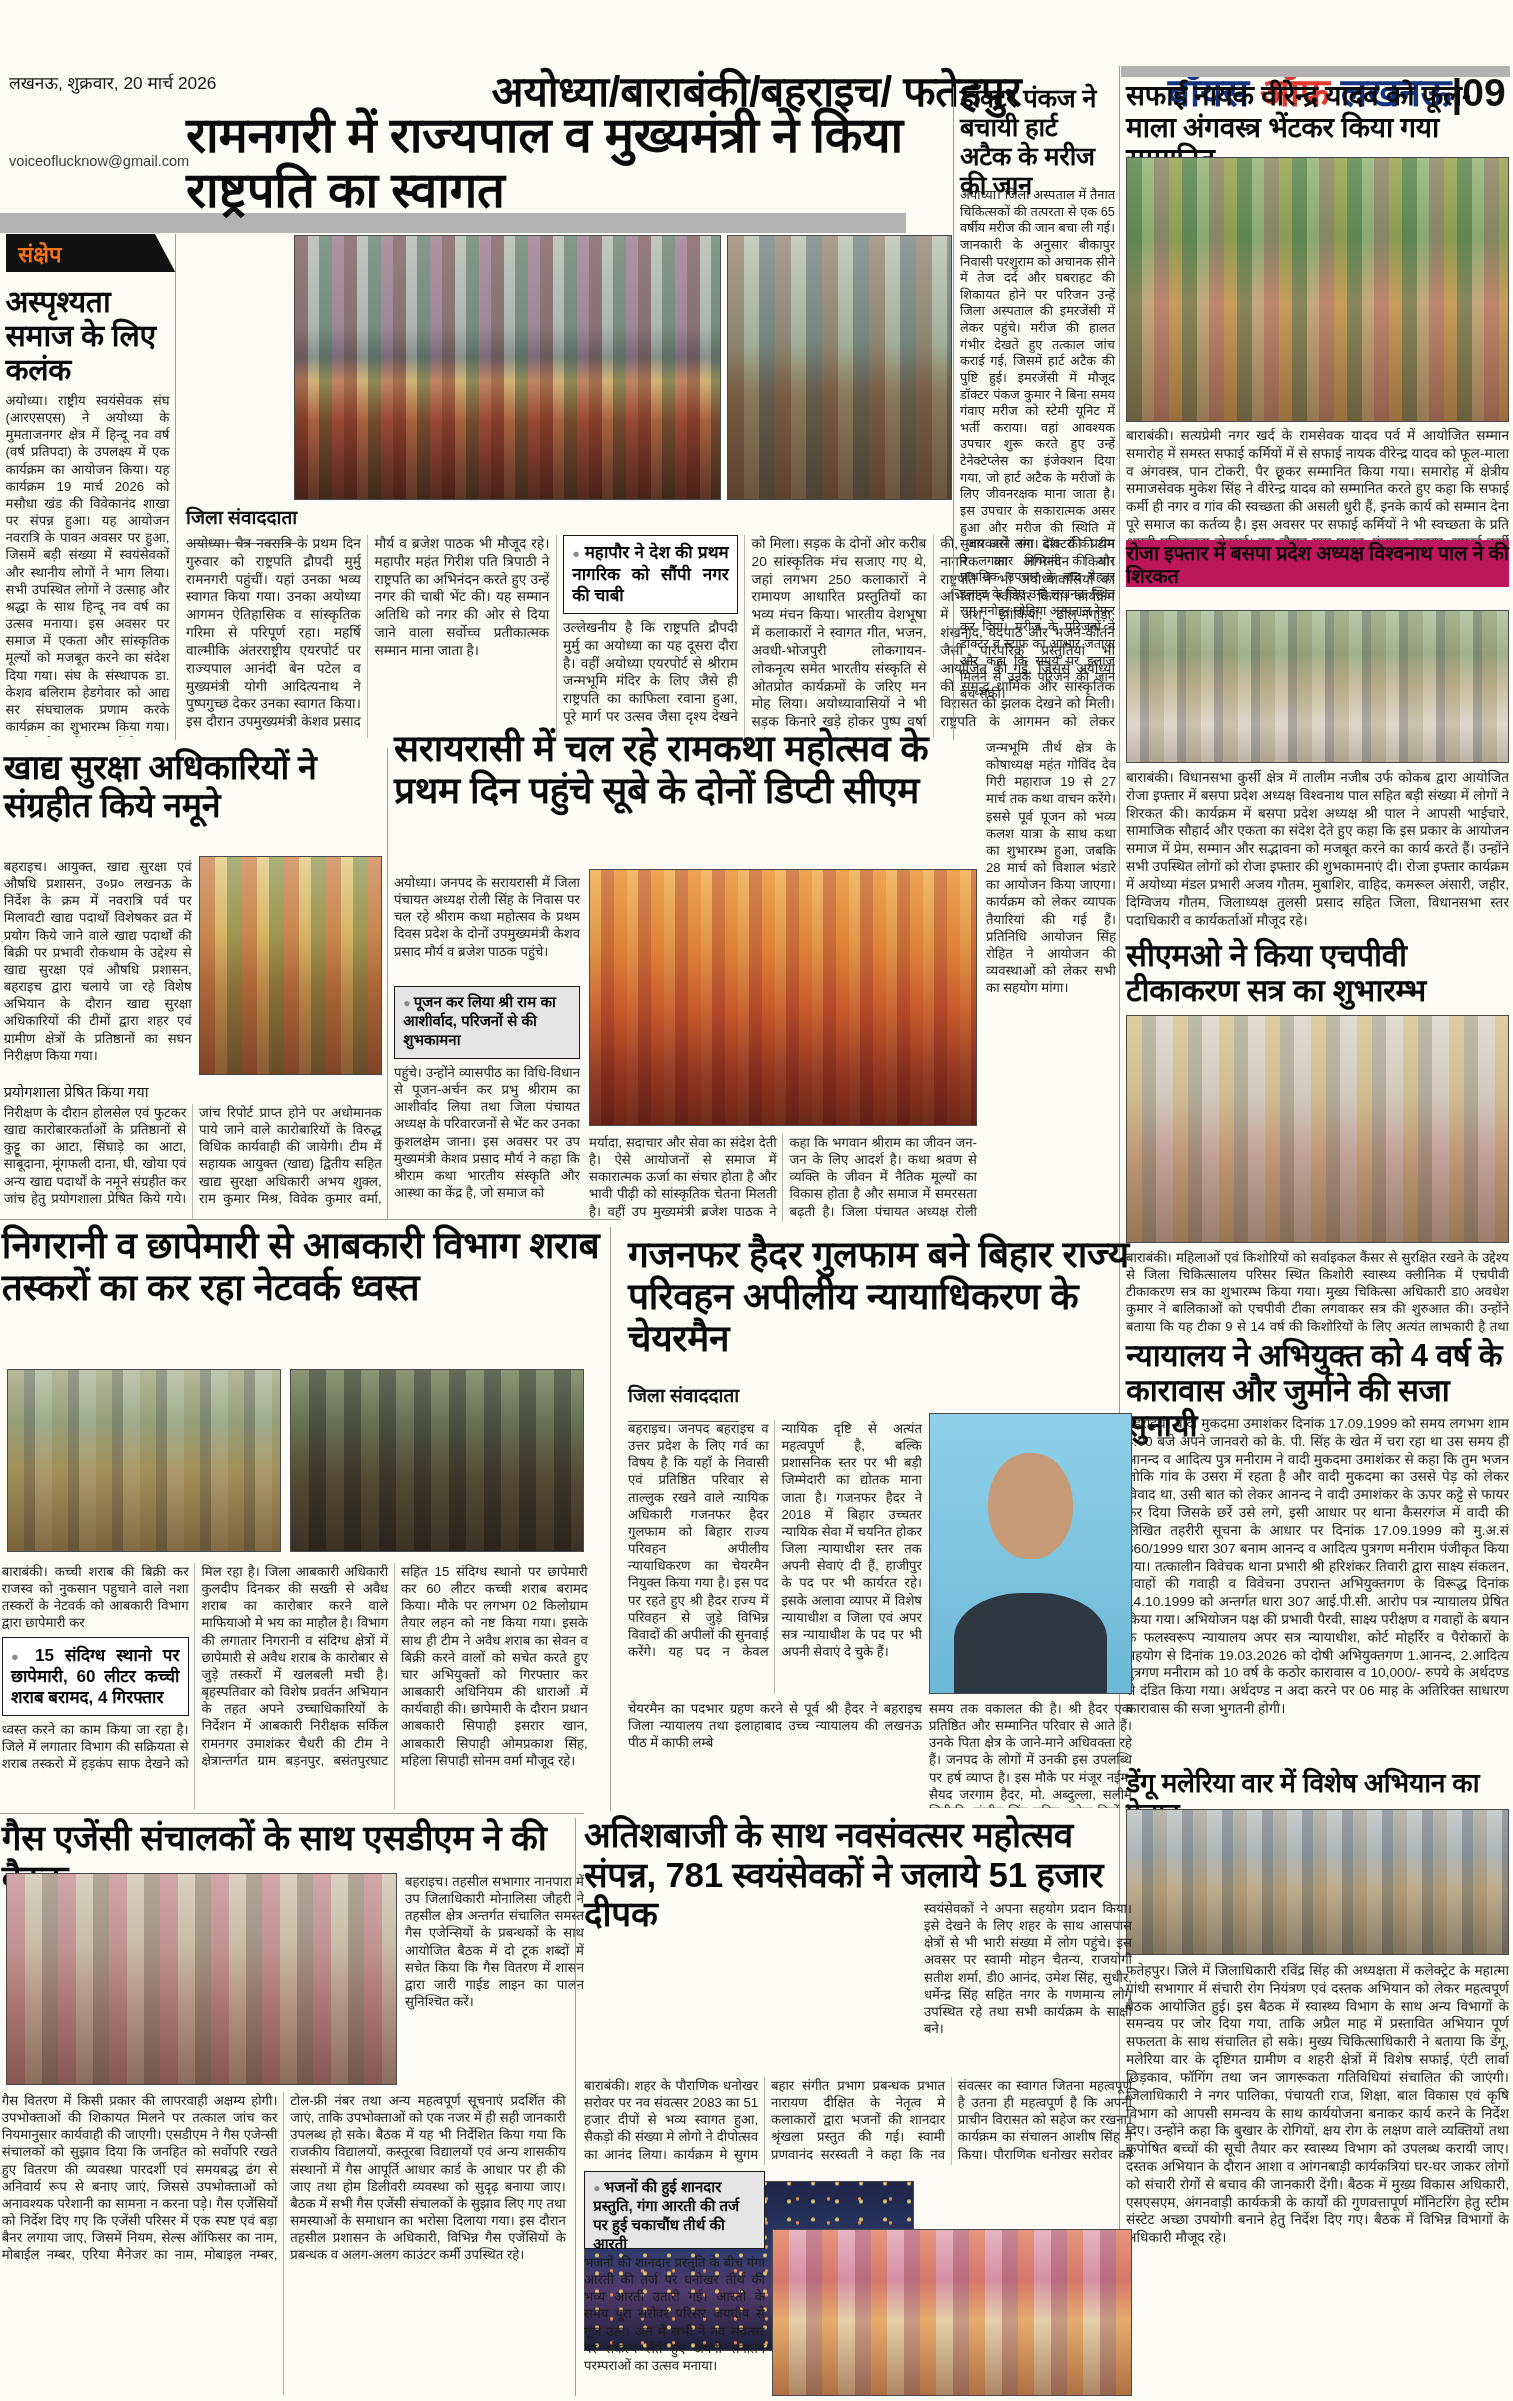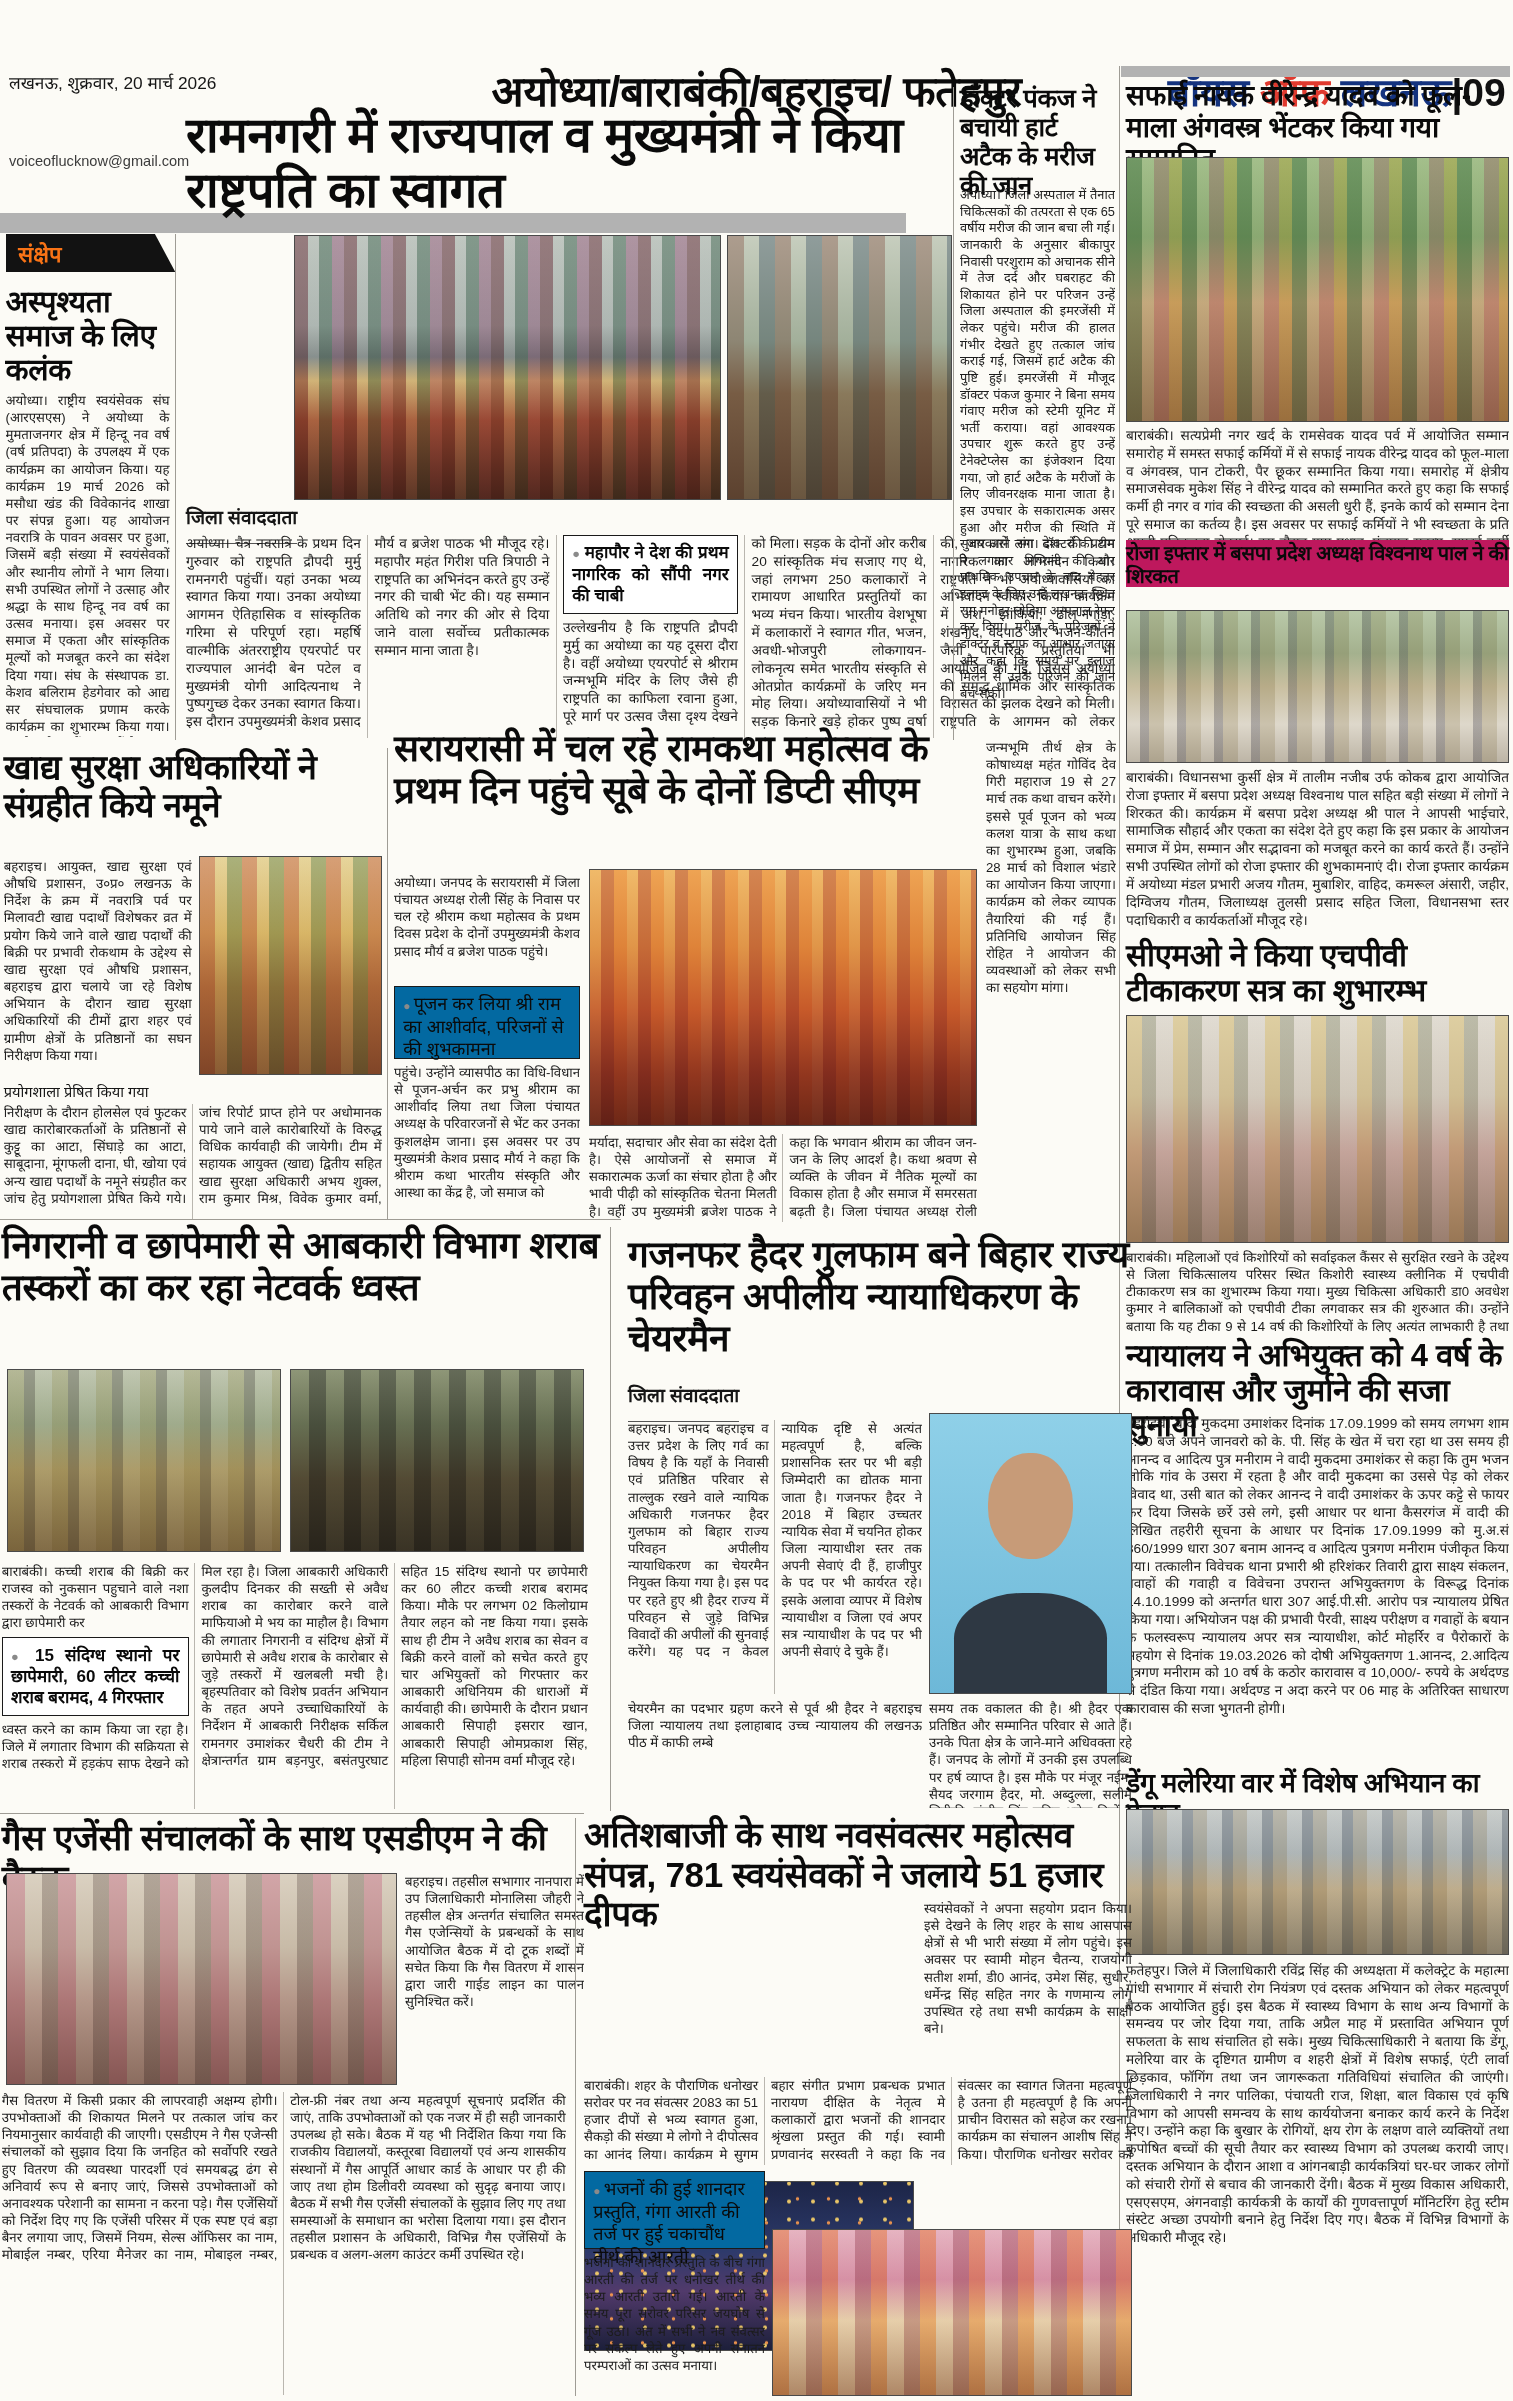--- a/index.html
+++ b/index.html
@@ -12,22 +12,22 @@
   .cols3{column-count:3;column-gap:12.8px;column-rule:0.9px solid #b9b6af;}
   .cols5{column-count:5;column-gap:13.7px;column-rule:0.9px solid #b9b6af;}
   .byline{font-weight:bold;font-size:19px;border-bottom:1.8px solid #555;display:inline-block;padding-bottom:13px;}
   .vrule{width:0.9px;background:#9f9c95;}
   .hrule{height:0.9px;background:#9f9c95;}
   .grayband{background:#b2b2b2;}
   .photo{border:0.9px solid #4a4a4a;box-sizing:border-box;}
   .inline-box{border:1.8px solid #1a1a1a;padding:6.4px 8.2px;font-weight:bold;font-size:17px;line-height:1.25;
               margin:5.5px 0;break-inside:avoid;color:#0a0a0a;background:#fff;}
   .inline-box::before{content:"● ";color:#8a8a8a;font-size:12.8px;}
-  .stand-box{border:1.8px solid #1a1a1a;padding:6.4px 8.2px;font-weight:normal;font-size:18px;line-height:1.25;
-             color:#0a0a0a;background:#0369a1;box-sizing:border-box;}
+  .stand-box{border:1.8px solid #1a1a1a;padding:6.4px 8.2px;font-weight:bold;font-size:15px;line-height:1.25;
+             color:#0a0a0a;background:#e5e5e5;box-sizing:border-box;}
   .stand-box::before{content:"● ";color:#8a8a8a;font-size:12px;}
   .tab{background:#121212;color:#f97316;font-weight:bold;font-size:22px;display:flex;align-items:center;
        padding-left:12.8px;clip-path:polygon(0 0,88% 0,100% 100%,0 100%);}
   
   .ph-airport{background:linear-gradient(180deg,#c8d6e2 0%,#b5c4d1 34%,#8d9aa6 46%,#d9c08c 55%,#b0694b 70%,#7e4b38 88%,#5f3a2c 100%),
     repeating-linear-gradient(90deg,rgba(140,60,50,.55) 0 12.8px,rgba(235,220,180,.5) 12.8px 24px,rgba(80,110,60,.5) 24px 37px,rgba(190,100,110,.5) 37px 49px);
     background-blend-mode:multiply;}
   .ph-cert{background:linear-gradient(180deg,#cfd8cd 0%,#a9b8a6 40%,#8f7f62 60%,#6e5a44 100%),
     repeating-linear-gradient(90deg,rgba(150,80,60,.4) 0 16.4px,rgba(230,225,210,.4) 16.4px 31px,rgba(60,80,100,.4) 31px 47px);
     background-blend-mode:multiply;}

